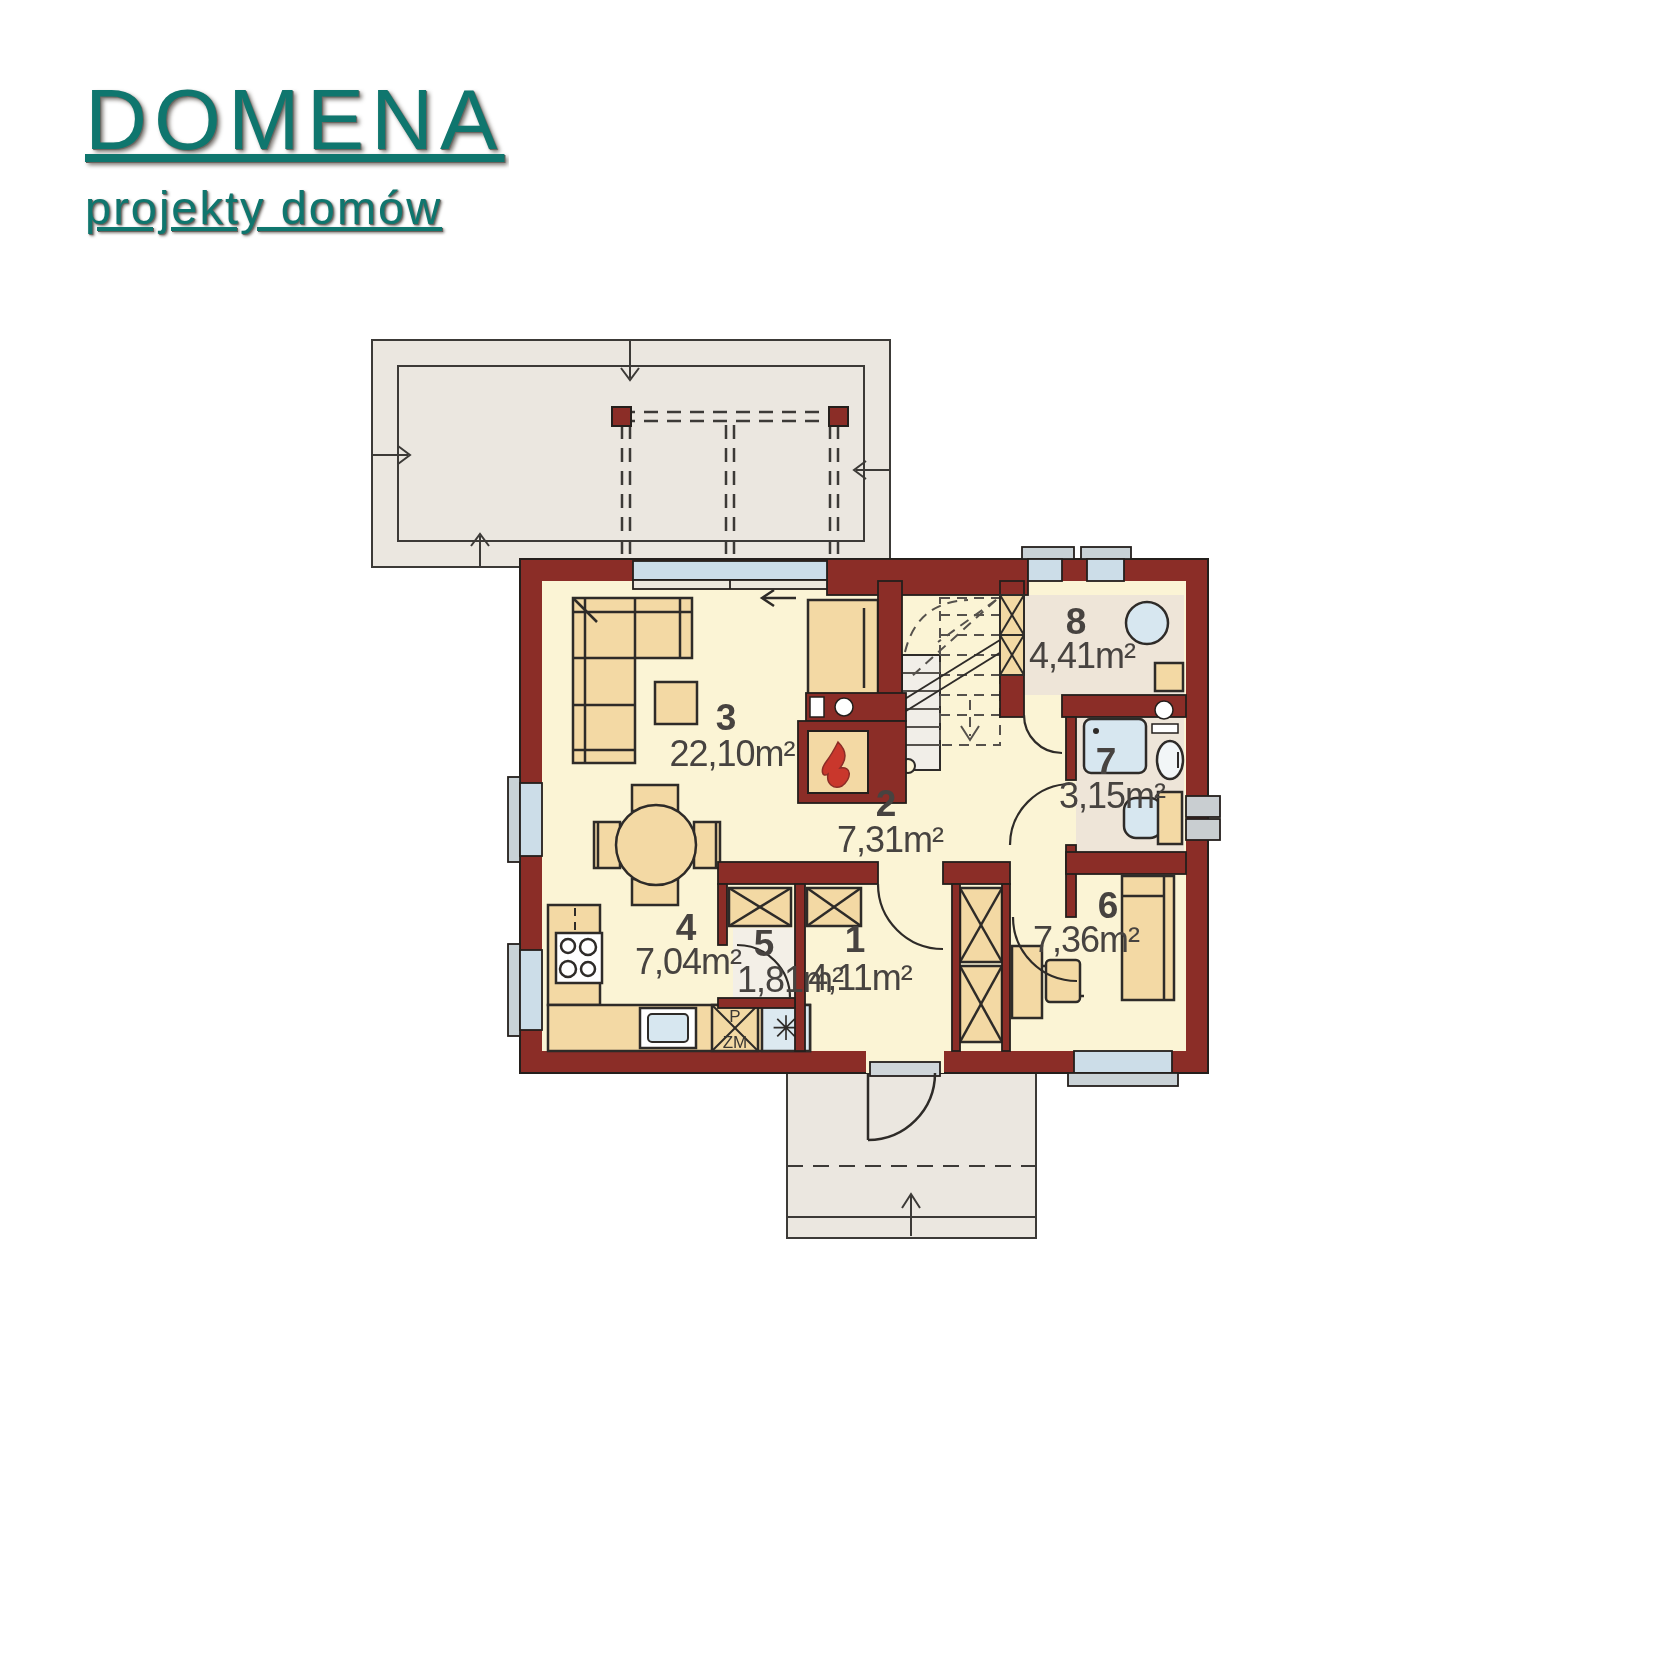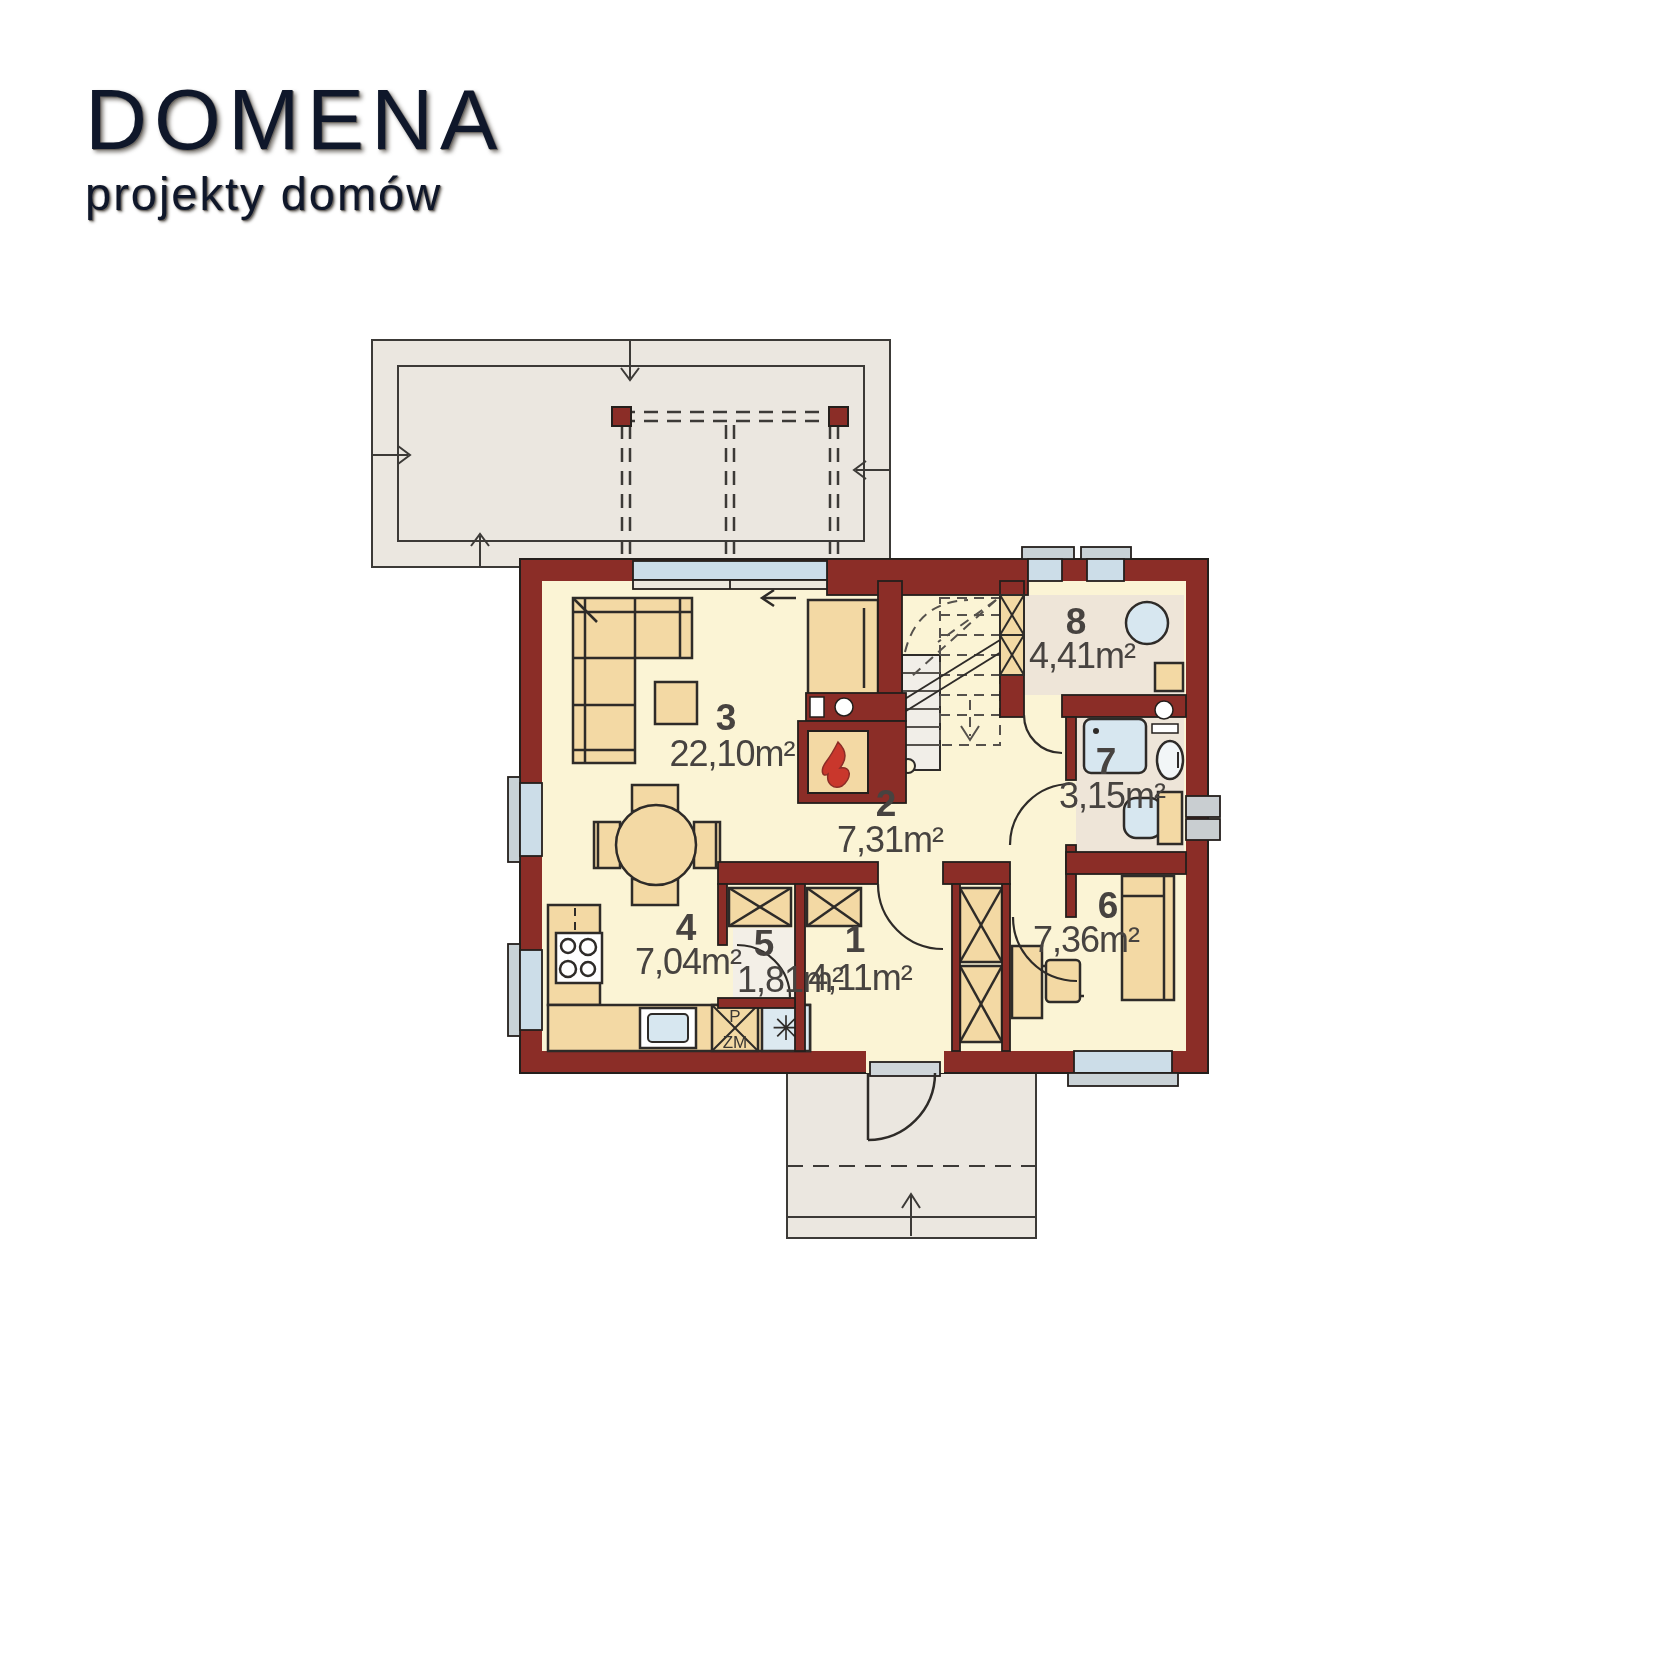--- a/index.html
+++ b/index.html
@@ -1,21 +1,21 @@
 <!DOCTYPE html>
 <html><head>
 <meta charset="utf-8">
 <style>
   html,body{margin:0;padding:0;background:#ffffff;}
   .canvas{position:relative;width:1680px;height:1680px;background:#ffffff;overflow:hidden;
           font-family:"Liberation Sans",sans-serif;}
-  .logo{position:absolute;left:85px;top:74px;color:#0f172a;}
+  .logo{position:absolute;left:85px;top:74px;color:#0f766e;text-decoration:underline;}
   .logo .title{font-size:86px;font-weight:400;letter-spacing:7px;line-height:1.05;
     text-shadow:3px 3px 4px rgba(110,105,100,.9),1px 1px 1px rgba(80,76,72,.95);}
-  .logo .subtitle{font-size:47px;font-weight:400;letter-spacing:2px;margin-top:2px;
+  .logo .subtitle{font-size:47px;font-weight:400;letter-spacing:2px;margin-top:16px;
     text-shadow:2px 2px 3px rgba(110,105,100,.9),1px 1px 1px rgba(80,76,72,.95);}
   svg{position:absolute;left:0;top:0;}
   svg text{font-family:"Liberation Sans",sans-serif;fill:#474340;}
   .rnum{font-size:37px;font-weight:700;}
   .rarea{font-size:36px;font-weight:400;letter-spacing:-1px;}
   .smalltxt{font-size:17px;font-weight:400;fill:#3a3733;}
   .flake{font-size:34px;fill:#2f2c29;}
 </style>
 </head>
 <body>

